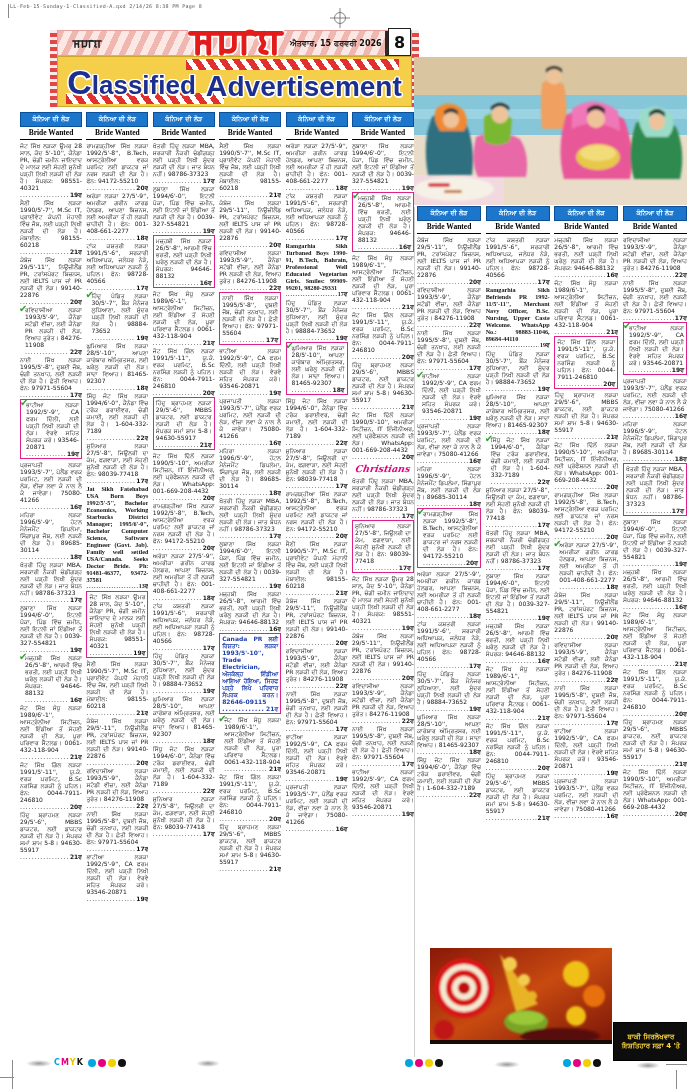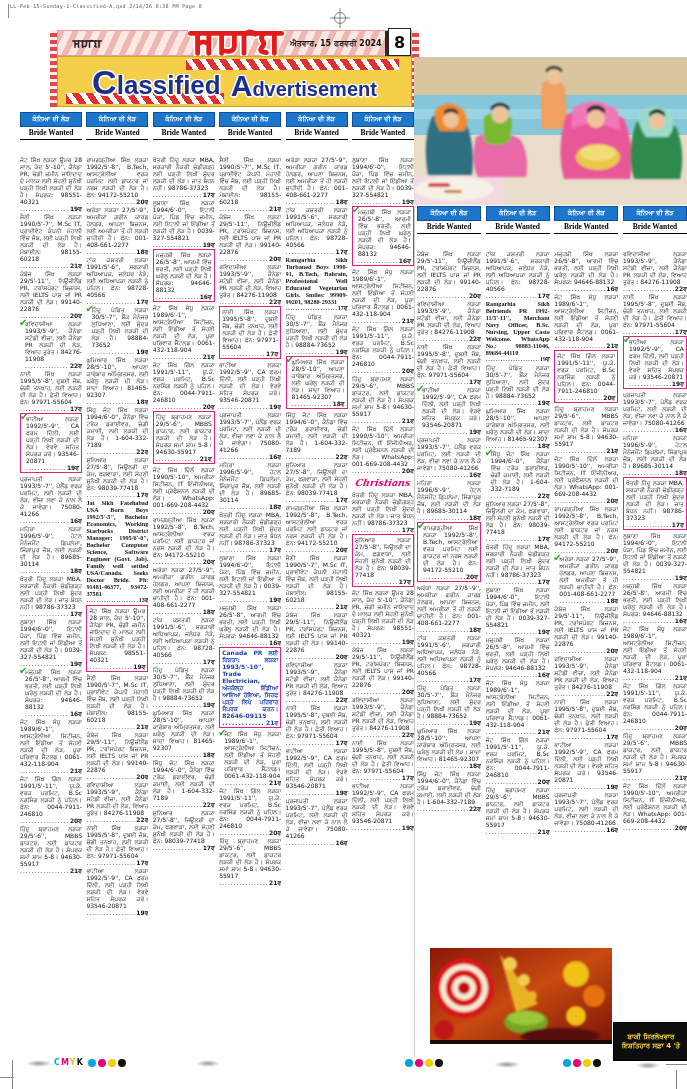--- a/index.html
+++ b/index.html
@@ -30,32 +30,32 @@
   .hatch{position:absolute;height:11px;
       background:repeating-linear-gradient(55deg,#e03030 0 6px,#ffffff 6px 11px);}
   .hatch.tr{left:128px;top:2px;width:213px;}
   .hatch.bl{left:8px;bottom:2px;width:158px;}
   .banner-text{position:absolute;left:0;top:0;width:100%;height:100%;
       display:flex;align-items:center;justify-content:center;gap:10px;
       font-family:"Liberation Sans",sans-serif;font-weight:bold;color:var(--banner_blue,#1d2f8e);
       text-shadow:-1.5px 0 #fff,1.5px 0 #fff,0 -1.5px #fff,0 1.5px #fff,
                   -1px -1px #fff,1px 1px #fff,-1px 1px #fff,1px -1px #fff;}
   .bword{display:inline-block;line-height:1;}
-  .bword.w1{font-size:26px;} .bword.w2{font-size:20px;margin-top:8px;}
+  .bword.w1{font-size:26px;} .bword.w2{font-size:28px;margin-top:8px;}
   .bword.w1::first-letter{font-size:34px;} .bword.w2::first-letter{font-size:30px;}
   
   .painting{position:absolute;left:414px;top:57px;}
   .bangles{position:absolute;left:430px;top:948px;z-index:5;}
   
   .adcols{position:absolute;display:flex;justify-content:space-between;overflow:hidden;}
   .adcols.left{left:20px;top:112px;width:394px;height:946px;}
   .adcols.right{left:417px;top:206px;width:270px;height:852px;}
   .col{overflow:hidden;}
   .adcols.left .col{width:62px;} .adcols.right .col{width:64px;}
-  .col-header{margin-bottom:16px;}
+  .col-header{margin-bottom:2px;}
   .col-header-pa{background:var(--header_blue,#1b76cc);color:#fff;font-size:6.5px;font-weight:bold;
       text-align:center;padding:2px 0 3px;border:1px solid #0a4f97;white-space:nowrap;overflow:hidden;}
   .col-header-en{font-family:"Liberation Serif",serif;font-weight:bold;font-size:7.5px;
       text-align:center;border-bottom:1px solid #000;padding:1px 0 2px;}
   .ad{font-size:6px;line-height:7px;text-align:justify;color:#141414;margin:0 0 1px;
       position:relative;word-break:break-word;}
   .ad.en{font-family:"Liberation Serif",serif;font-weight:bold;font-size:6.2px;line-height:7px;}
   .ad.box{border:1.5px solid var(--highlight_magenta,#e0218a);padding:1px 2px;margin:1px 0 2px;}
   .ad.blue{color:#1d3fae;font-weight:bold;}
   .ad.hascheck{padding-left:5px;}
@@ -123,21 +123,21 @@
           <path d="M95,5 Q90,9 93,14 Q97,18 92,23 Q88,28 98,29 M108,5 V30"></path>
         </g>
         <g fill="none" stroke="#e31b1b" stroke-linecap="round" stroke-width="6">
           <path d="M3,5 H117"></path>
           <path d="M12,8 V30 M26,5 V30 M12,19 Q19,12 26,19"></path>
           <path d="M42,5 V30 M58,5 V20 Q58,29 46,27"></path>
           <path d="M70,5 V30 M70,7 Q77,0 84,6"></path>
           <path d="M95,5 Q90,9 93,14 Q97,18 92,23 Q88,28 98,29 M108,5 V30"></path>
         </g>
       </svg>
-      <div class="mast-date">ਐਤਵਾਰ, 15 ਫਰਵਰੀ 2024</div>
+      <div class="mast-date">ਐਤਵਾਰ, 15 ਫਰਵਰੀ 2026</div>
       <div class="pagenum">8</div>
     </div>
 
     <div class="banner">
       <div class="hatch tr"></div>
       <div class="hatch bl"></div>
       <div class="banner-text">
         <span class="bword w1">Classified</span>
         <span class="bword w2">Advertisement</span>
       </div>

